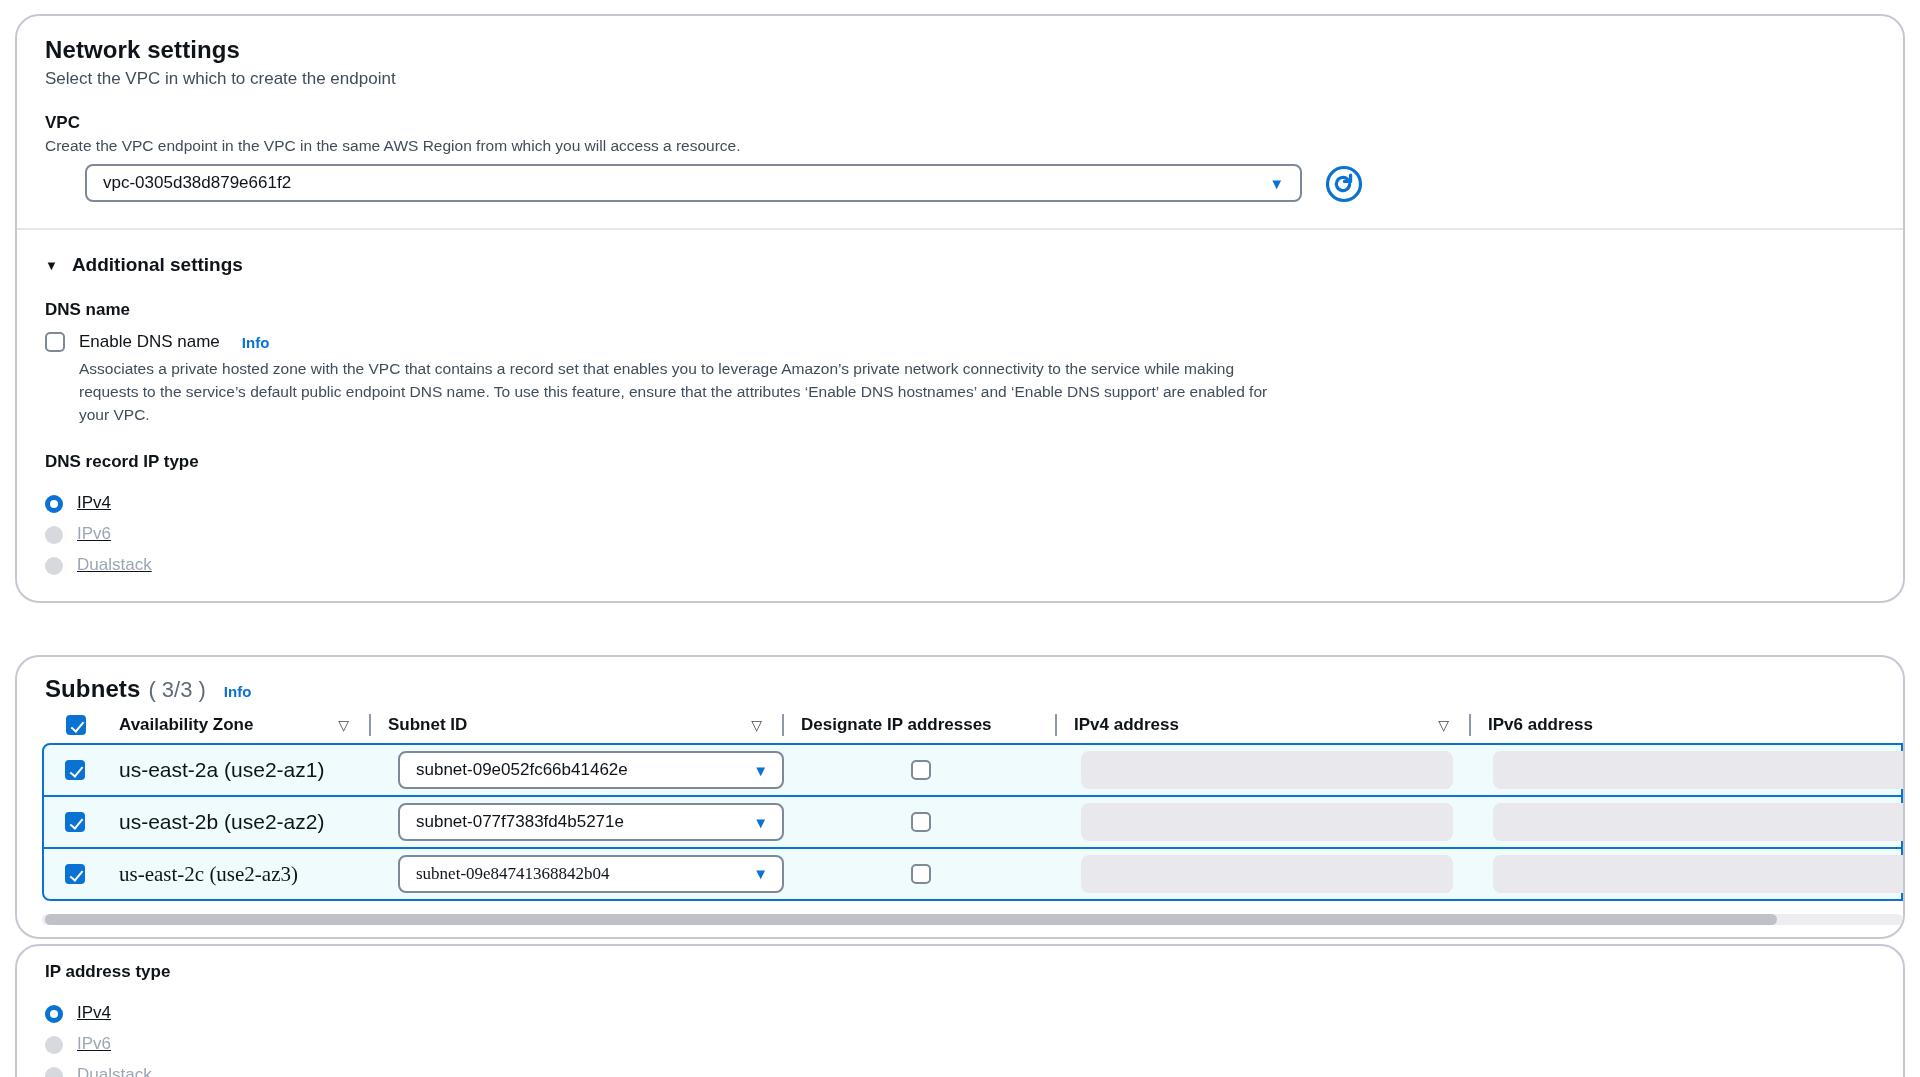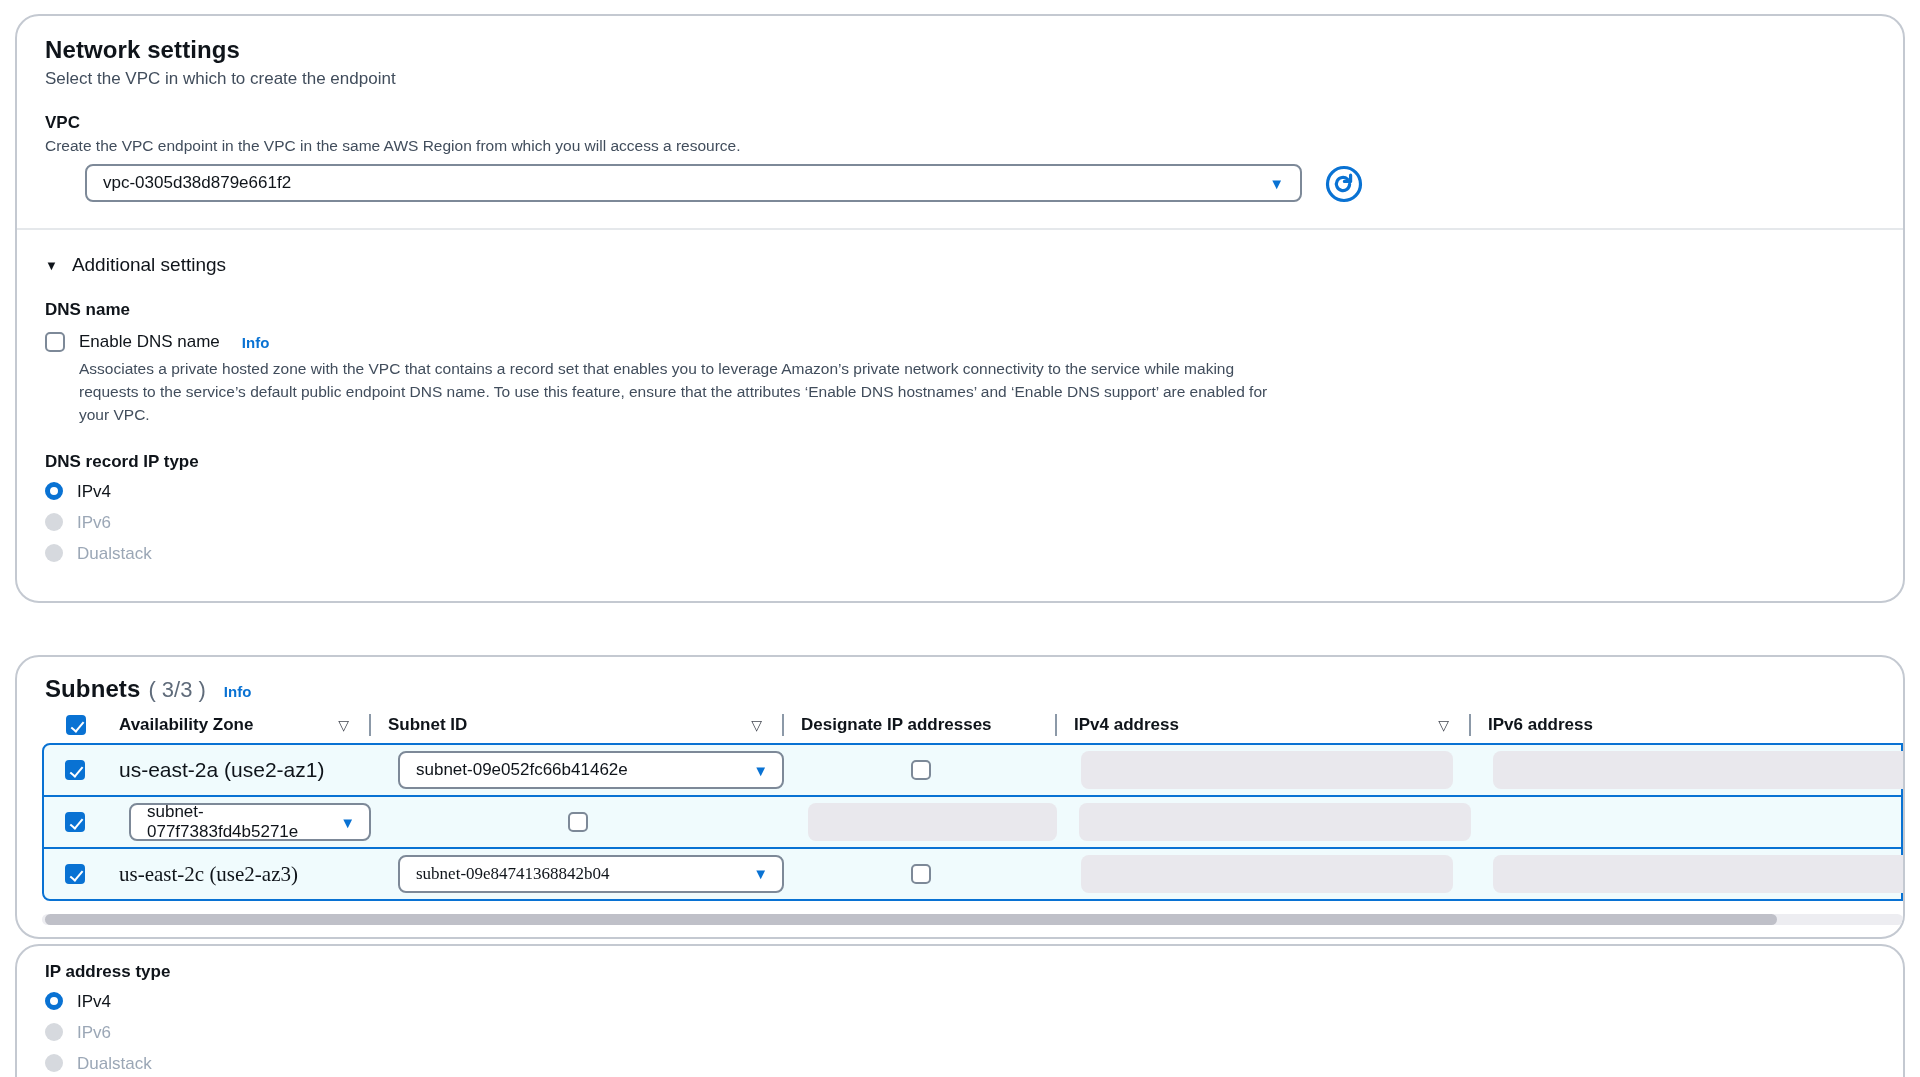--- a/index.html
+++ b/index.html
@@ -21,35 +21,35 @@
   .select { width:1217px; height:38px; border:2px solid #7d8998; border-radius:8px;
     display:flex; align-items:center; padding:0 16px; background:#fff; cursor:pointer; }
   .select .value { font-size:17px; flex:1; }
   .caret { color:#0972d3; font-size:15px; line-height:1; }
   .refresh-btn { margin-left:22px; width:40px; height:40px; border:none; background:none; cursor:pointer; padding:0; }
 
   .divider { border-top:2px solid #e5e8eb; margin:24px -28px; }
 
   .section-head { display:flex; align-items:center; gap:14px; cursor:pointer; }
   .section-head .tri { font-size:13px; color:#0f141a; }
-  .section-head .txt { font-size:19px; font-weight:400; } .mt24 { margin-top:24px; }
+  .section-head .txt { font-size:19px; font-weight:700; } .mt24 { margin-top:24px; }
 
   .check-row { display:flex; align-items:center; margin-top:12px; }
   .checkbox { width:20px; height:20px; border:2.5px solid #7d8998; border-radius:5px; background:#fff;
     position:relative; flex:none; cursor:pointer; }
   .checkbox.checked { background:#0972d3; border-color:#0972d3; border-radius:4px; }
   .checkbox.checked::after { content:""; position:absolute; left:5.5px; top:1.5px; width:5px; height:11px;
     border:solid #fff; border-width:0 2.5px 2.5px 0; transform:rotate(40deg); }
   .check-row .lbl { font-size:17px; margin-left:14px; }
   .info-link { color:#0972d3; font-size:15px; font-weight:700; margin-left:22px; cursor:pointer; text-decoration:none; }
 
   .long-desc { font-size:15.5px; color:#414d5c; line-height:1.47; margin:6px 0 0 34px; width:1200px; }
 
   .radio-group { margin-top:10px; }
-  .radio-row { display:flex; align-items:flex-start; height:31px; }
+  .radio-row { display:flex; align-items:flex-end; height:31px;text-decoration:underline; }
   .radio { width:18px; height:18px; border-radius:50%; flex:none; cursor:pointer; }
   .radio.selected { border:5.5px solid #0972d3; background:#fff; }
   .radio.disabled { background:#d6d9de; cursor:default; }
   .radio-row .lbl { font-size:17px; margin-left:14px; }
   .radio-row .lbl.disabled { color:#9ba7b6; }
 
   
   .subnets-title { display:flex; align-items:baseline; padding:0 28px; }
   .subnets-title .count { font-size:22px; color:#5f6b7a; font-weight:400; margin-left:8px; }
   .tablewrap { margin-left:25px; }
@@ -191,20 +191,21 @@
         </div>
       <div class="td">
           <div class="ghost-field ghost-v6"></div>
         </div>
     </div>
 
     <div class="grid trow">
       <div class="td cbx">
           <span class="checkbox checked"></span>
         </div>
+      <div class="td az">us-east-2b (use2-az2)</div>
       <div class="td">
         <div class="row-select">
           <span class="value">subnet-077f7383fd4b5271e</span>
           <span class="caret">▼</span>
         </div>
       </div>
       <div class="td designate">
           <span class="checkbox"></span>
         </div>
       <div class="td">

